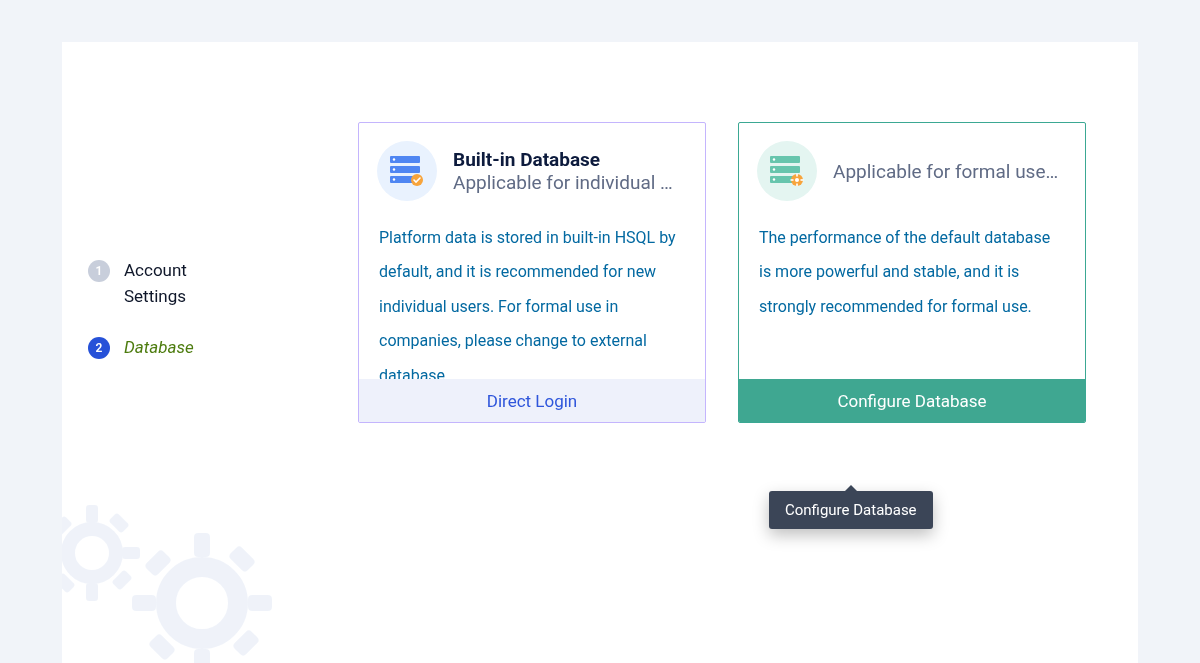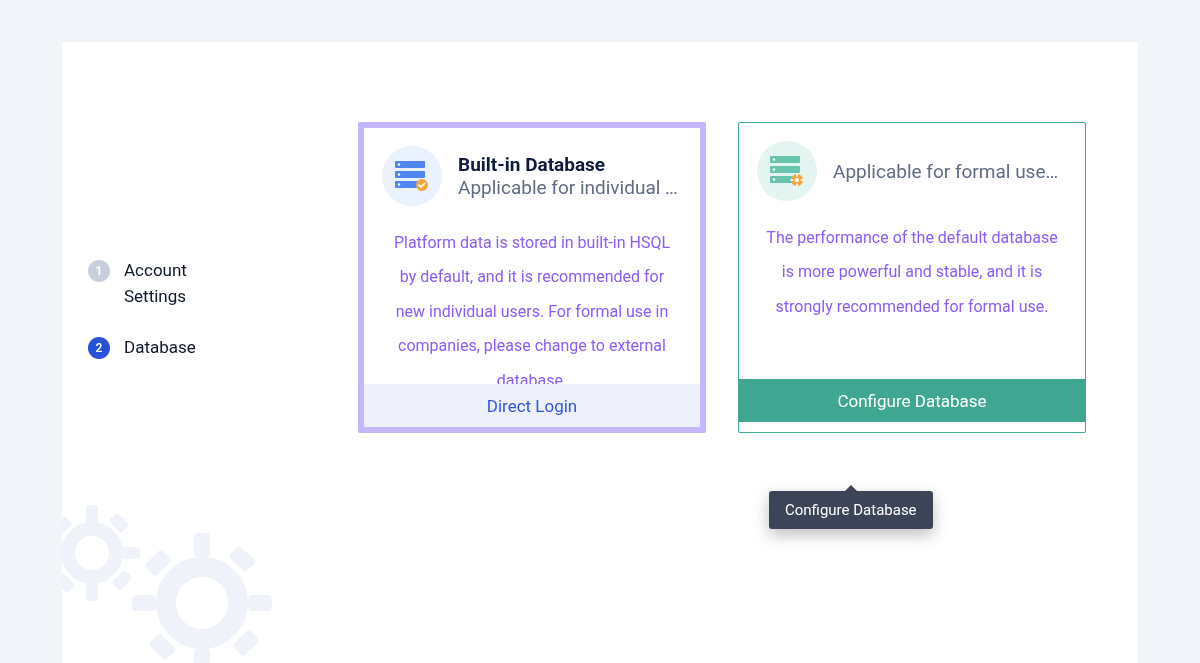--- a/index.html
+++ b/index.html
@@ -45,21 +45,21 @@
       margin-top: 2px;
     }
     .step-label {
       font-size: 17px;
       line-height: 1.5;
       max-width: 120px;
     }
     .step-inactive .step-number { background: #c8cedb; color: #fff; }
     .step-inactive .step-label { color: #0f172a; }
     .step-active .step-number { background: #2651d8; color: #fff; }
-    .step-active .step-label { color: #0f172a; }
+    .step-active .step-label { color: #4d7c0f; font-style: italic; }
 
     .gear-bg {
       position: absolute;
       left: -30px; bottom: -60px;
       width: 340px; height: 260px;
       opacity: 0.22;
       pointer-events: none;
     }
 
     .main {
@@ -80,21 +80,21 @@
       justify-content: center;
     }
     .card {
       width: 348px;
       border-radius: 2px;
       overflow: hidden;
       display: flex;
       flex-direction: column;
       cursor: pointer;
     }
-    .card-builtin { border: 6px solid #c4b5fd; }
+    .card-builtin { border: 1px solid #c4b5fd; }
     .card-external { border: 1px solid #3ba893; }
 
     .card-head {
       display: flex;
       align-items: center;
       padding: 18px 18px 8px 18px;
       gap: 16px;
     }
     .card-icon {
       width: 60px; height: 60px;
@@ -117,24 +117,23 @@
       color: #606b85;
       white-space: nowrap;
       overflow: hidden;
       text-overflow: ellipsis;
       max-width: 235px;
     }
     .card-body {
       padding: 12px 20px 0 20px;
       font-size: 16px;
       line-height: 2.15;
-      color: #8b5cf6;
+      color: #0369a1;
       height: 170px;
       position: relative;
-      text-align: center;
     }
     .card-body-scroll {
       height: 100%;
       overflow: hidden;
       position: relative;
     }
     .card-foot {
       height: 43px;
       display: flex;
       align-items: center;

